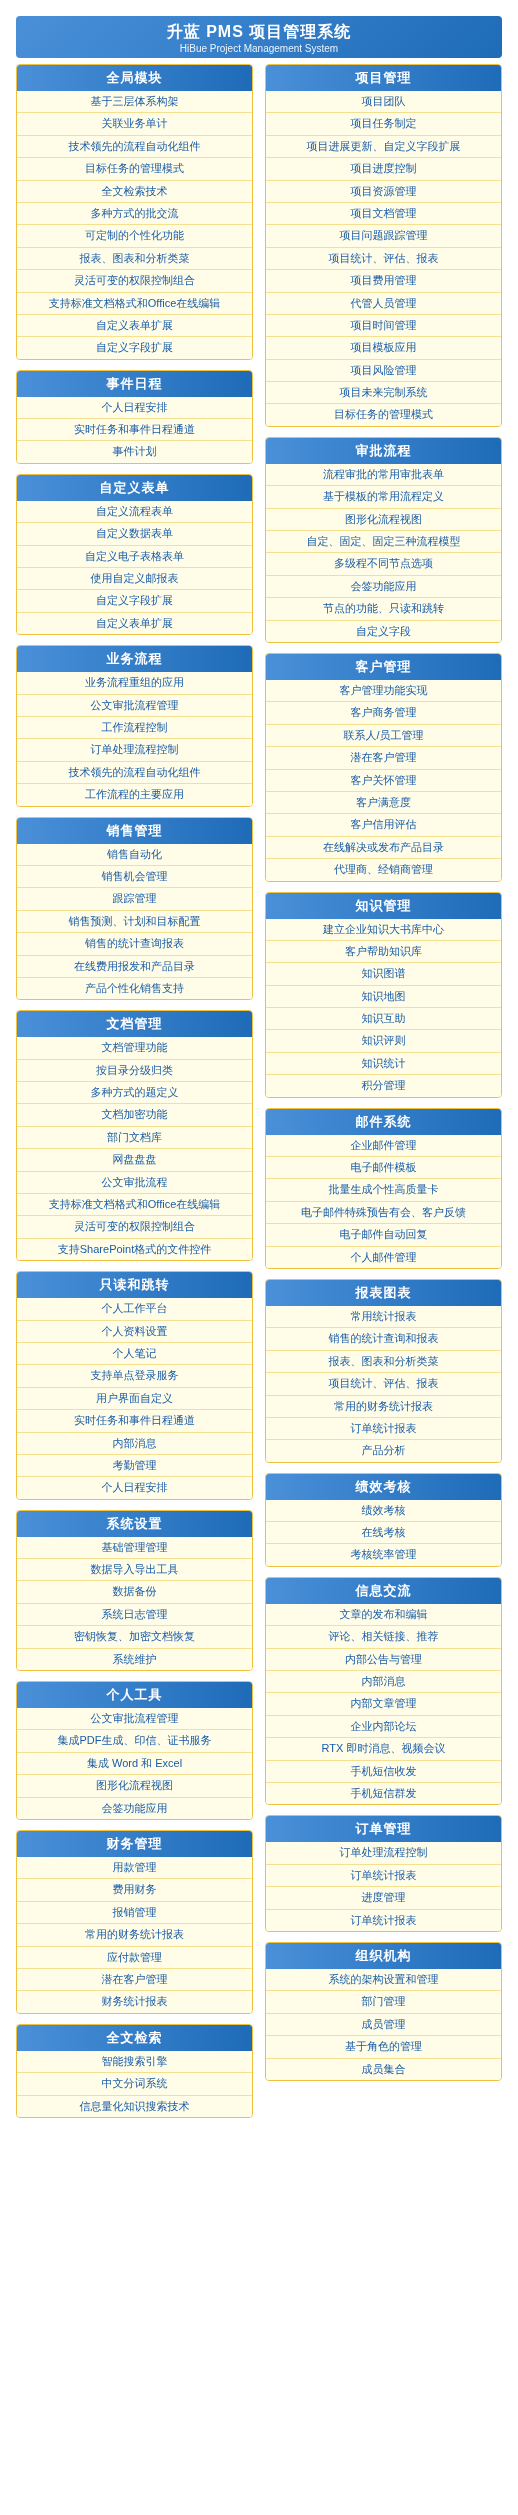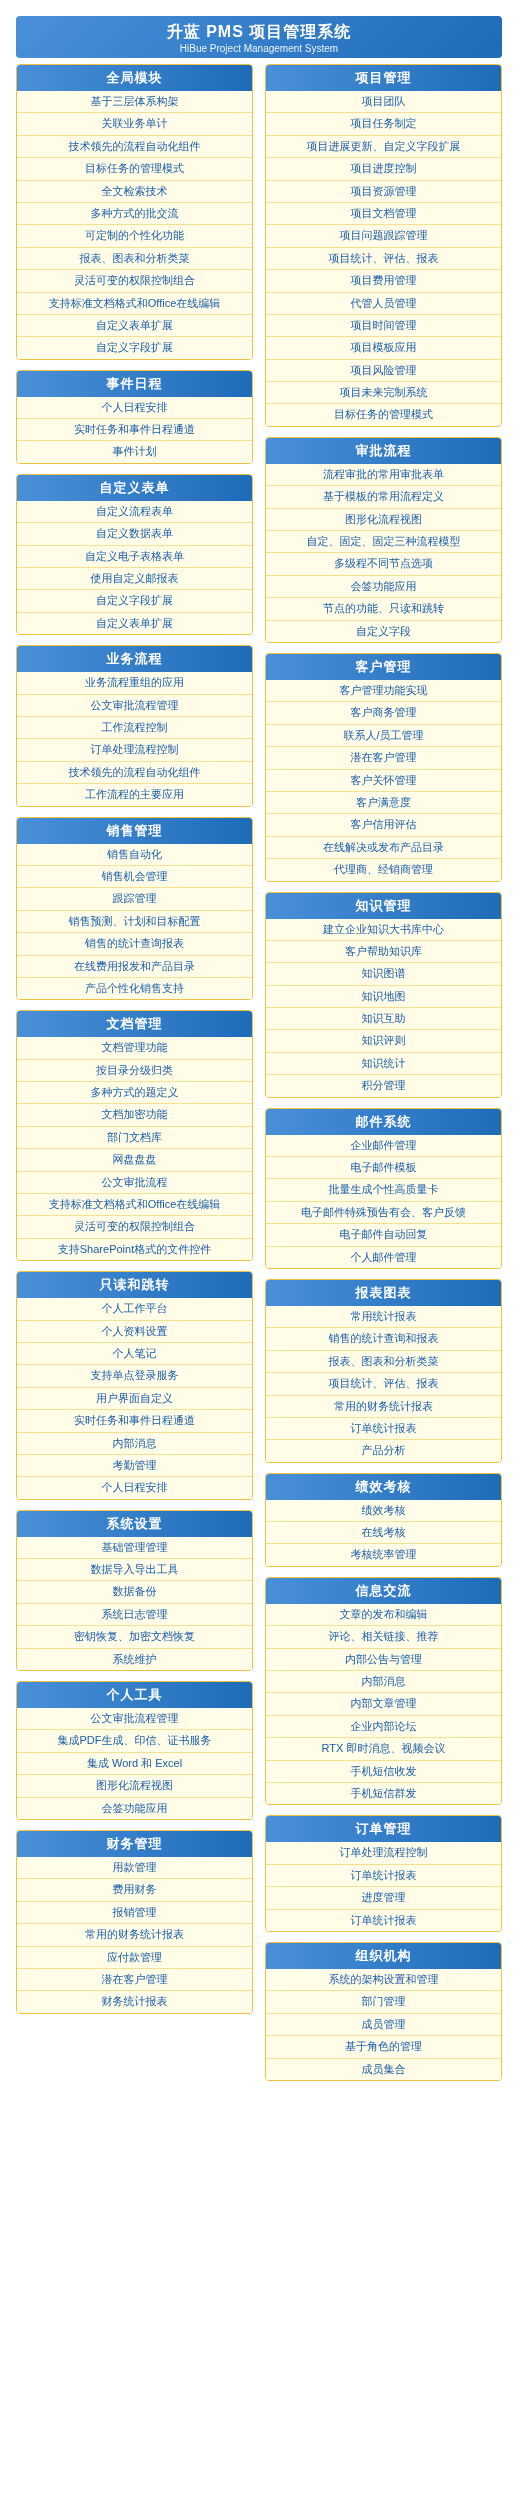--- a/index.html
+++ b/index.html
@@ -176,20 +176,26 @@
         </div>
         <div class="section">
           <div class="section-title">财务管理</div>
           <div class="section-item">用款管理</div>
           <div class="section-item">费用财务</div>
           <div class="section-item">报销管理</div>
           <div class="section-item">常用的财务统计报表</div>
           <div class="section-item">应付款管理</div>
           <div class="section-item">潜在客户管理</div>
           <div class="section-item">财务统计报表</div>
+        </div>
+        <div class="section">
+          <div class="section-title">全文检索</div>
+          <div class="section-item">智能搜索引擎</div>
+          <div class="section-item">中文分词系统</div>
+          <div class="section-item">信息量化知识搜索技术</div>
         </div>
       </div>
     <div class="col-right" id="right-col">
         <div class="section">
           <div class="section-title">项目管理</div>
           <div class="section-item">项目团队</div>
           <div class="section-item">项目任务制定</div>
           <div class="section-item">项目进展更新、自定义字段扩展</div>
           <div class="section-item">项目进度控制</div>
           <div class="section-item">项目资源管理</div>

